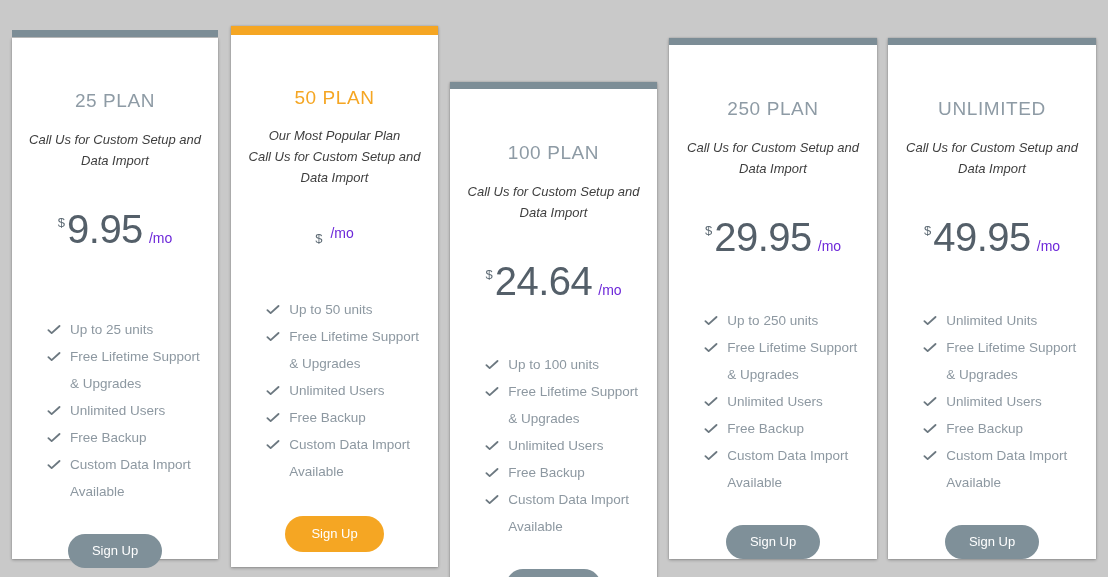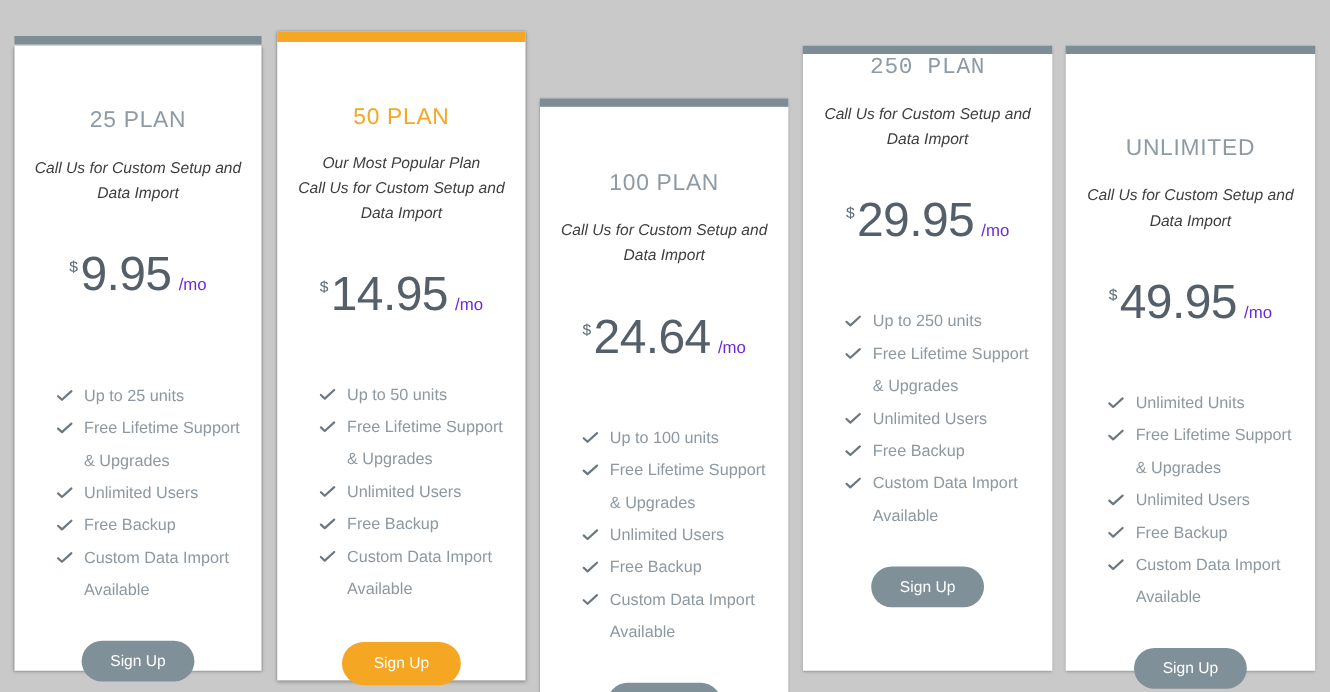--- a/index.html
+++ b/index.html
@@ -214,21 +214,20 @@
     </div>
     <div class="plan-card featured" style="left: 231px; top: 26px; width: 207px; height: 541px;">
       <div class="card-topbar"></div>
       <div class="plan-title" style="margin-top: 52px;">50 PLAN</div>
       <div class="plan-subtitle" style="margin-top: 16px;">
         <div>Our Most Popular Plan</div>
         <div>Call Us for Custom Setup and Data Import</div>
       </div>
       <div class="price-row" style="margin-top: 37px;">
         <span class="price-currency">$</span>
-        <span class="price-amount">14.95</span>
         <span class="price-period">/mo</span>
       </div>
       <ul class="feature-list" style="margin-top: 50px; text-align: right;">
         <li class="feature-item">
           <span class="check-icon">
             <svg viewBox="0 0 16 16" width="14" height="14" aria-hidden="true">
               <path d="M1.6 8.2 L5.3 11.6 L14.3 3.4" fill="none" stroke="currentColor" stroke-width="2.1" stroke-linecap="round" stroke-linejoin="round"></path>
             </svg>
           </span>
           <span class="feature-text">Up to 50 units</span>
@@ -350,21 +349,21 @@
               <path d="M1.6 8.2 L5.3 11.6 L14.3 3.4" fill="none" stroke="currentColor" stroke-width="2.1" stroke-linecap="round" stroke-linejoin="round"></path>
             </svg>
           </span>
           <span class="feature-text">Available</span>
         </li>
       </ul>
       <button class="signup-button" style="margin-top: 29px;">Sign Up</button>
     </div>
     <div class="plan-card" style="left: 669px; top: 38px; width: 208px; height: 521px;">
       <div class="card-topbar"></div>
-      <div class="plan-title" style=" font-family: Liberation Mono, monospace;">250 PLAN</div>
+      <div class="plan-title" style="margin-top: 53px;">250 PLAN</div>
       <div class="plan-subtitle" style="margin-top: 17px;">
         <div>Call Us for Custom Setup and Data Import</div>
       </div>
       <div class="price-row" style="margin-top: 38px;">
         <span class="price-currency">$</span>
         <span class="price-amount">29.95</span>
         <span class="price-period">/mo</span>
       </div>
       <ul class="feature-list" style="margin-top: 50px;">
         <li class="feature-item">
@@ -421,21 +420,21 @@
               <path d="M1.6 8.2 L5.3 11.6 L14.3 3.4" fill="none" stroke="currentColor" stroke-width="2.1" stroke-linecap="round" stroke-linejoin="round"></path>
             </svg>
           </span>
           <span class="feature-text">Available</span>
         </li>
       </ul>
       <button class="signup-button" style="margin-top: 29px;">Sign Up</button>
     </div>
     <div class="plan-card" style="left: 888px; top: 38px; width: 208px; height: 521px;">
       <div class="card-topbar"></div>
-      <div class="plan-title" style="margin-top: 68px;">UNLIMITED</div>
+      <div class="plan-title" style="margin-top: 53px;">UNLIMITED</div>
       <div class="plan-subtitle" style="margin-top: 17px;">
         <div>Call Us for Custom Setup and Data Import</div>
       </div>
       <div class="price-row" style="margin-top: 38px;">
         <span class="price-currency">$</span>
         <span class="price-amount">49.95</span>
         <span class="price-period">/mo</span>
       </div>
       <ul class="feature-list" style="margin-top: 50px;">
         <li class="feature-item">

